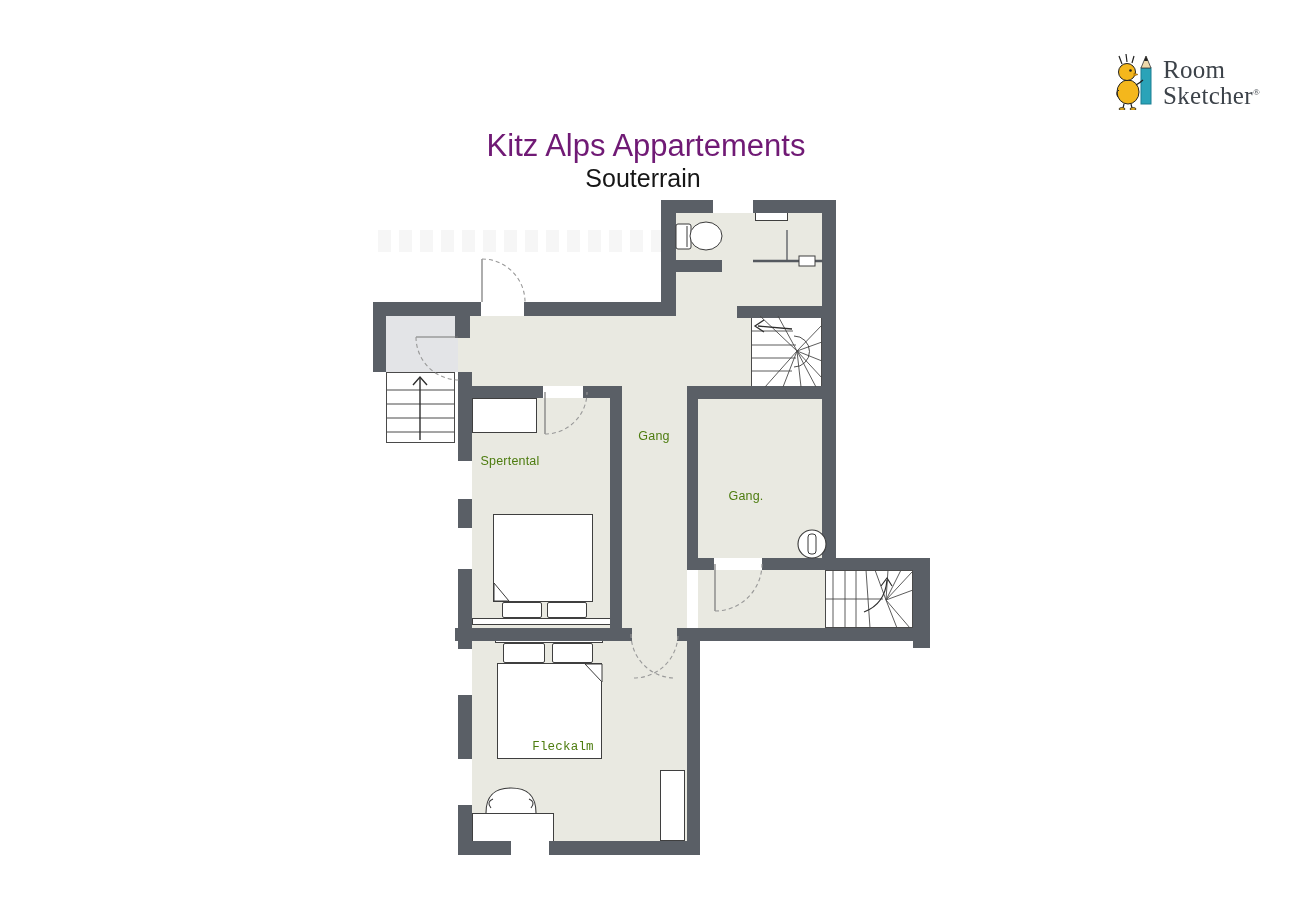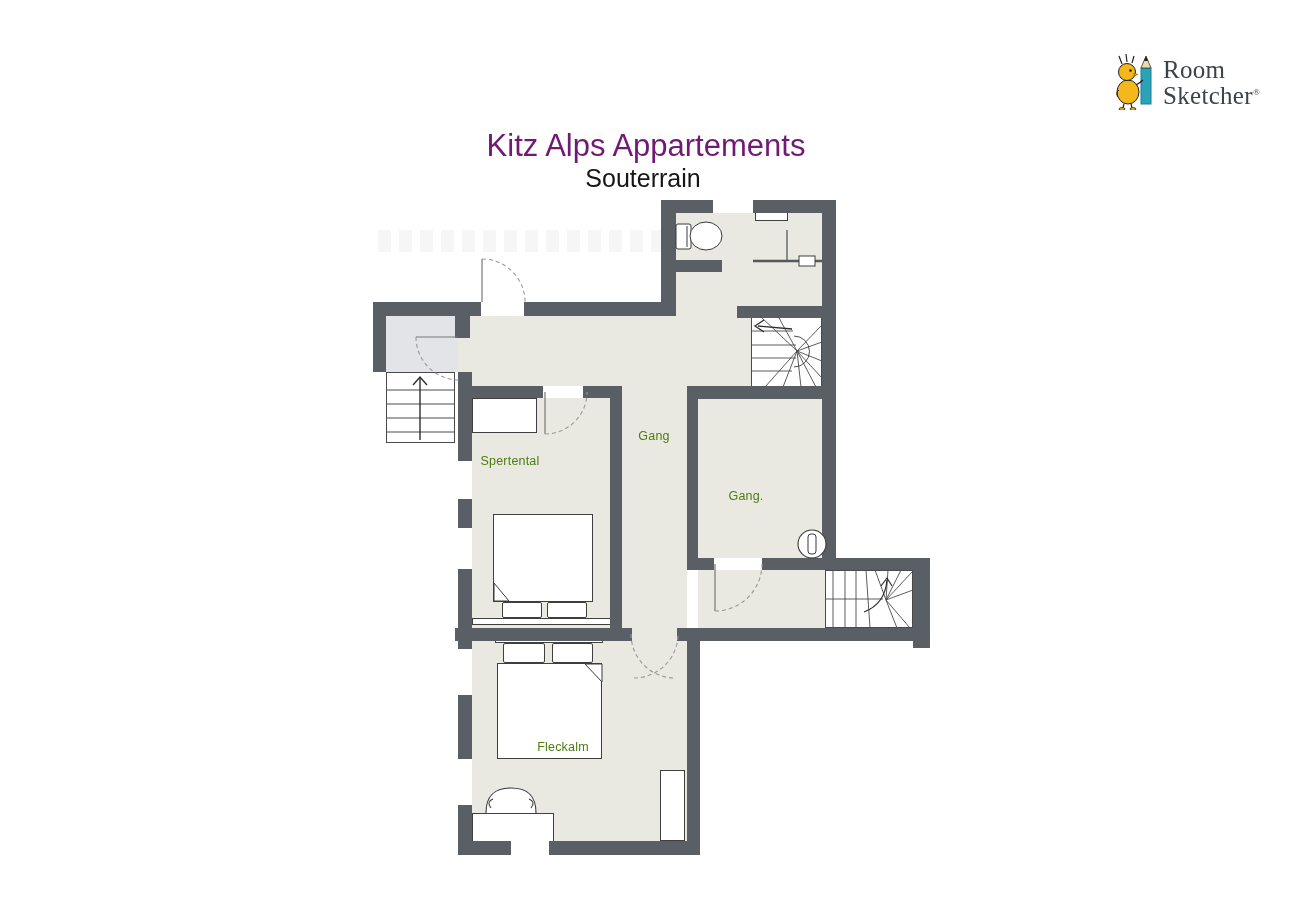--- a/index.html
+++ b/index.html
@@ -213,15 +213,15 @@
 
     <g stroke="#3a3a3a" fill="#fff">
       <circle cx="812" cy="544" r="14" stroke-width="1.1"></circle>
       <rect x="808" y="534" width="8" height="20" rx="3" stroke-width="1"></rect>
     </g>
   </svg>
 
   <div class="room-label" style="left:654px;top:436px;">Gang</div>
   <div class="room-label" style="left:510px;top:461px;">Spertental</div>
   <div class="room-label" style="left:746px;top:496px;">Gang.</div>
-  <div class="room-label" style="left:563px;top:747px;">Fleckalm</div>
+  <div class="room-label" style="left:563px;top:747px;font-family:Liberation Mono, monospace;">Fleckalm</div>
 
 </div>
 
 </body></html>

